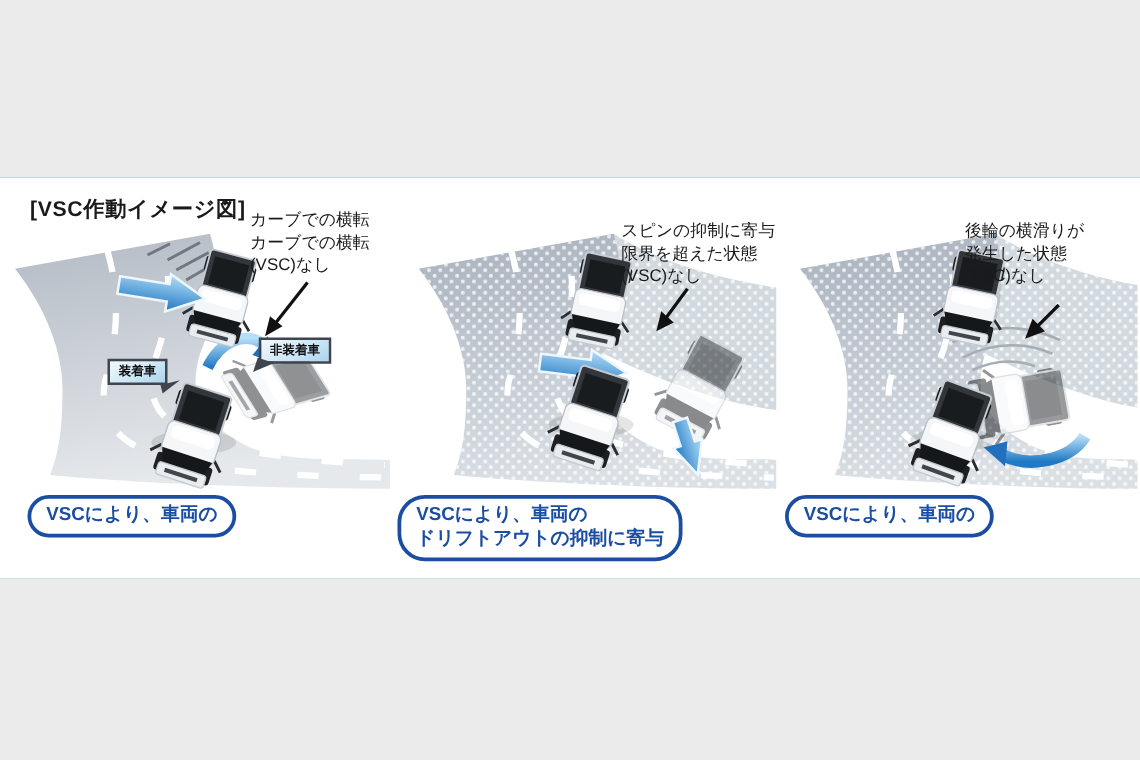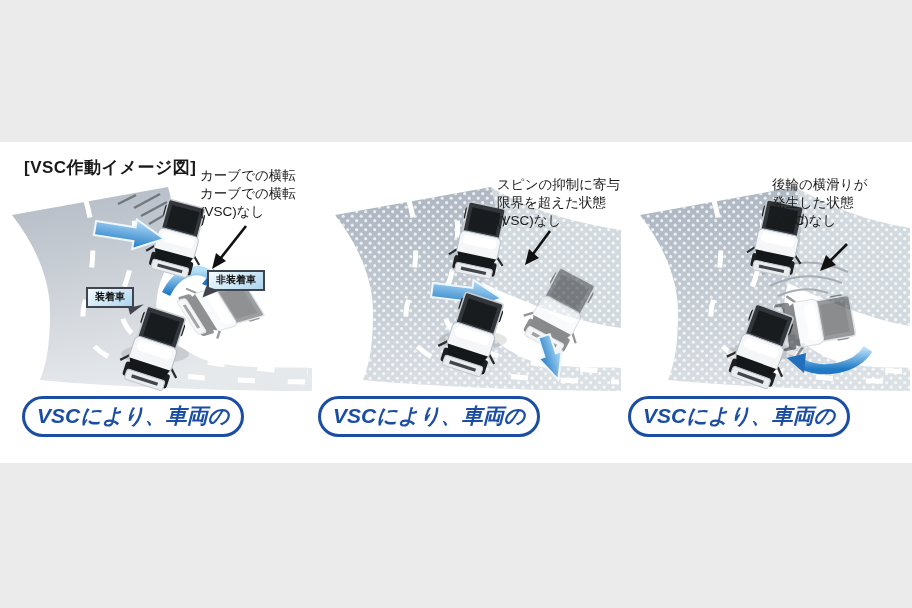--- a/index.html
+++ b/index.html
@@ -7,21 +7,21 @@
          font-family:"Liberation Sans",sans-serif;}
   .letterbox{position:absolute;left:0;width:912px;background:#ebebeb;}
   .letterbox.top{top:0;height:142px;}
   .letterbox.bottom{top:463px;height:145px;}
   .content{position:absolute;left:0;top:142px;width:912px;height:321px;background:#ffffff;}
   .page-title{position:absolute;left:24px;top:156px;font-size:17px;font-weight:600;color:#1a1a1a;letter-spacing:.5px;}
   .panel-svg{position:absolute;top:142px;}
   .annotation{position:absolute;font-size:13.5px;line-height:1.34;color:#1a1a1a;}
   .annotation span{display:block;white-space:nowrap;}
   .caption-box{position:absolute;top:396px;background:#fff;border:3px solid #1b4ea3;border-radius:22px;
-               padding:4px 12px 5px 12px;color:#1b4ea3;font-size:21px;font-weight:bold;line-height:1.25;font-style:italic;}
+               padding:4px 12px 5px 12px;color:#1b4ea3;font-size:15px;font-weight:bold;line-height:1.25;}
   .caption-box span{display:block;white-space:nowrap;}
   .callout{position:absolute;background:linear-gradient(150deg,#f3fafd 0%,#cde7f6 55%,#abd4ee 100%);
            border:2px solid #40444e;color:#101010;font-size:10px;font-weight:bold;
            padding:1px 7px 2px 7px;white-space:nowrap;z-index:5;}
   .callout.equipped::after{content:"";position:absolute;right:-13px;bottom:-7px;width:0;height:0;
            border-top:7px solid #40444e;border-right:16px solid transparent;transform:rotate(-14deg);}
   .callout.unequipped::after{content:"";position:absolute;left:-5px;bottom:-11px;width:0;height:0;
            border-top:12px solid #40444e;border-right:14px solid transparent;transform:rotate(18deg);}
 </style>
 </head>
@@ -193,17 +193,18 @@
   </div>
   <div class="callout unequipped" style="left:207px;top:270px">
     <span>非装着車</span>
   </div>
 
   <div class="caption-box" style="left:22px">
     <span>VSCにより、車両の</span>
   </div>
   <div class="caption-box" style="left:318px">
     <span>VSCにより、車両の</span>
+    <span>ドリフトアウトの抑制に寄与</span>
   </div>
   <div class="caption-box" style="left:628px">
     <span>VSCにより、車両の</span>
   </div>
 </div>
 
 </body></html>

